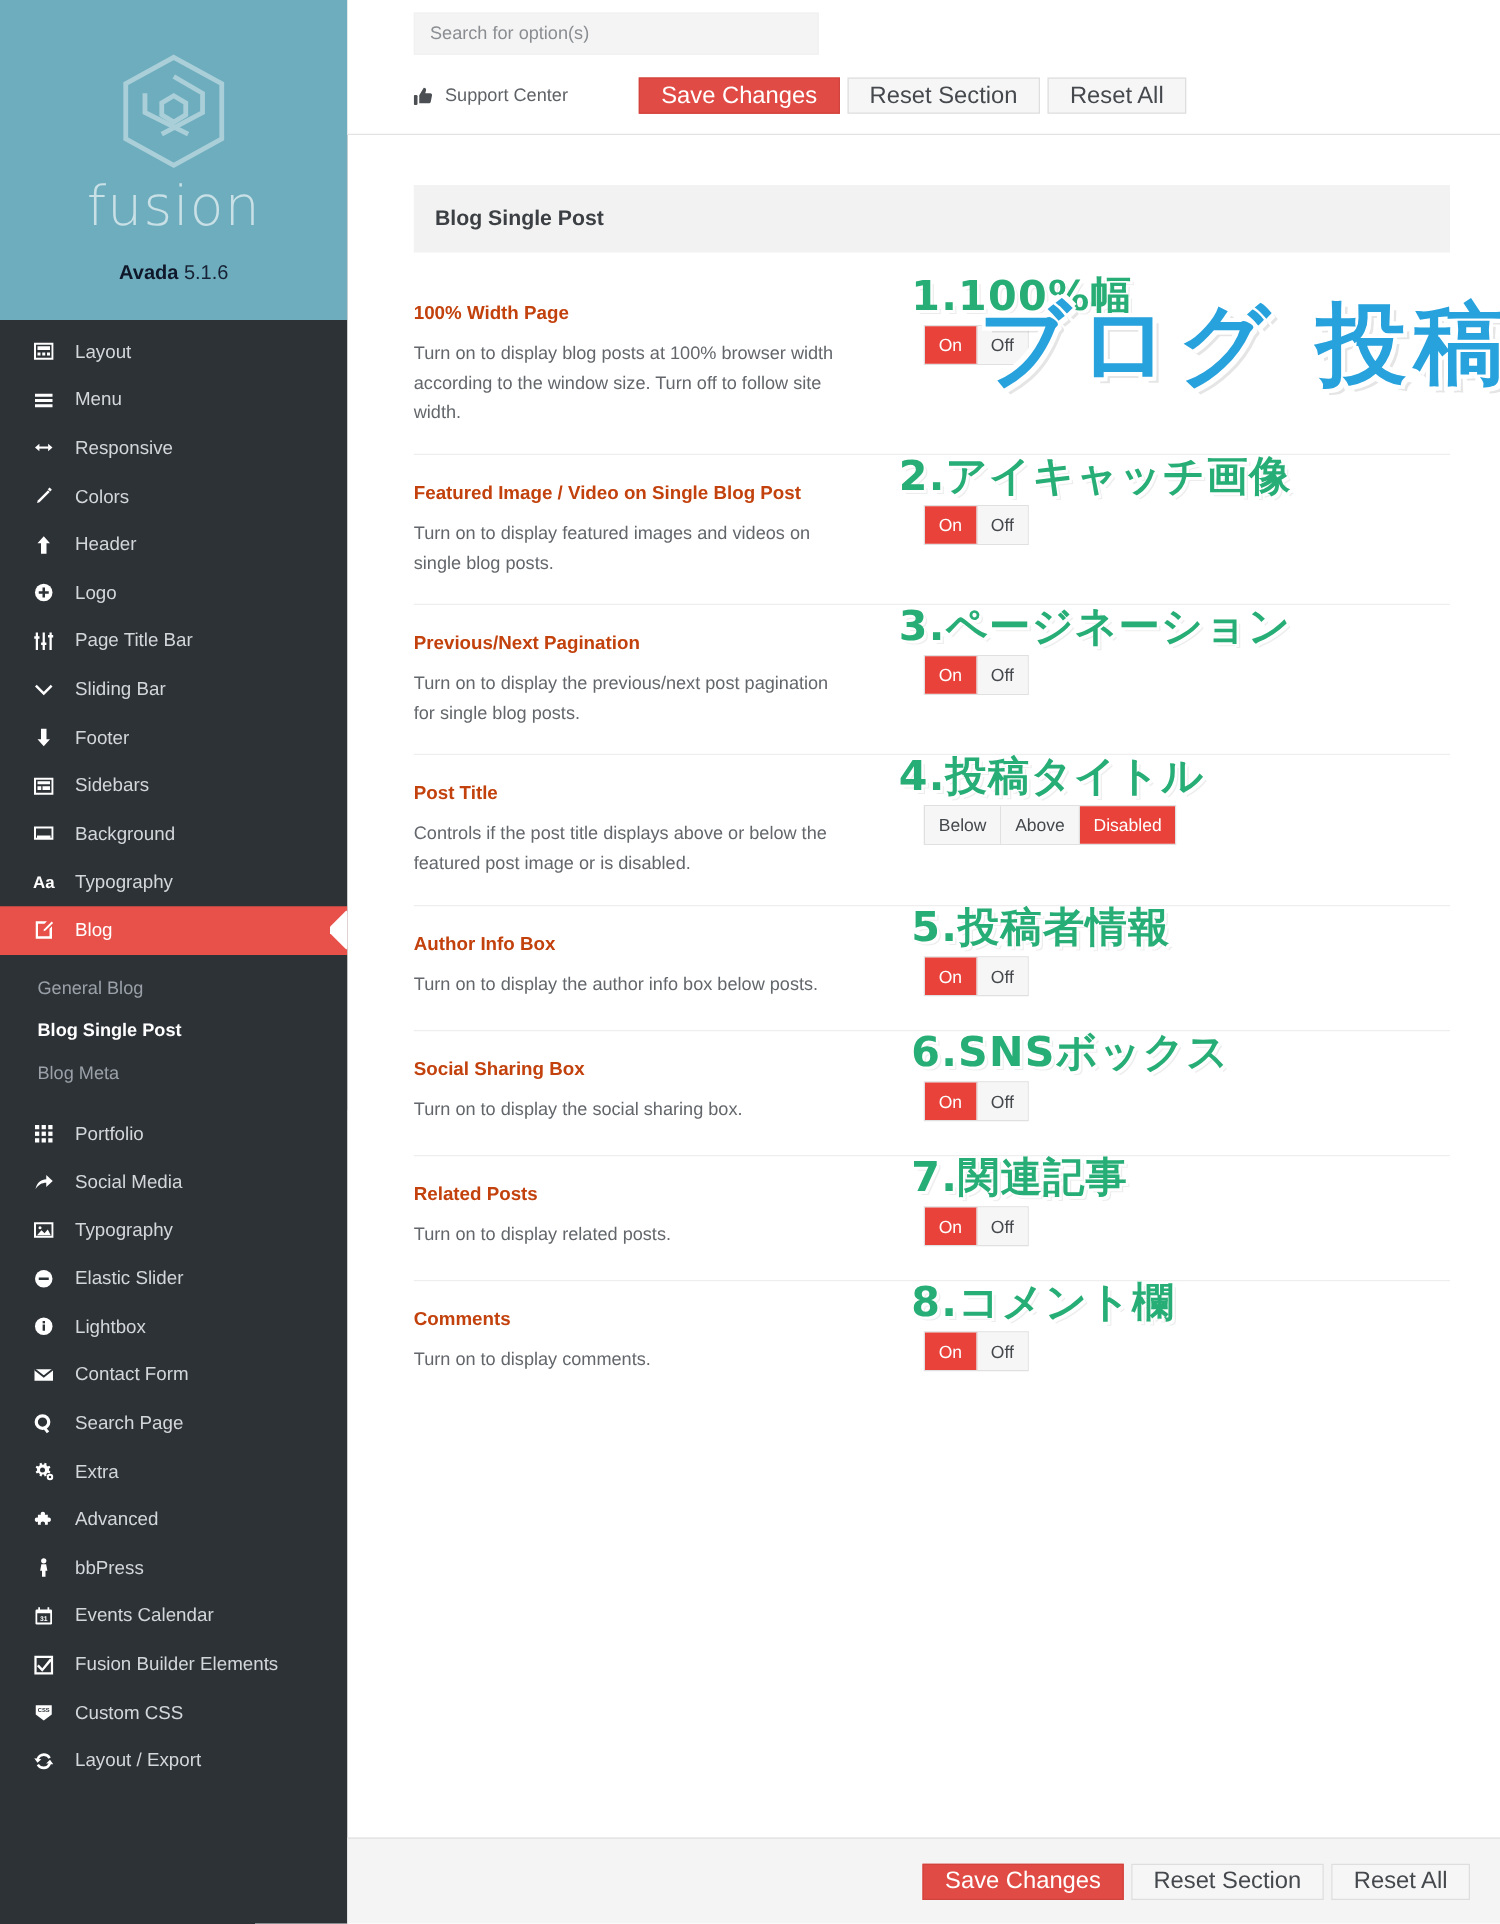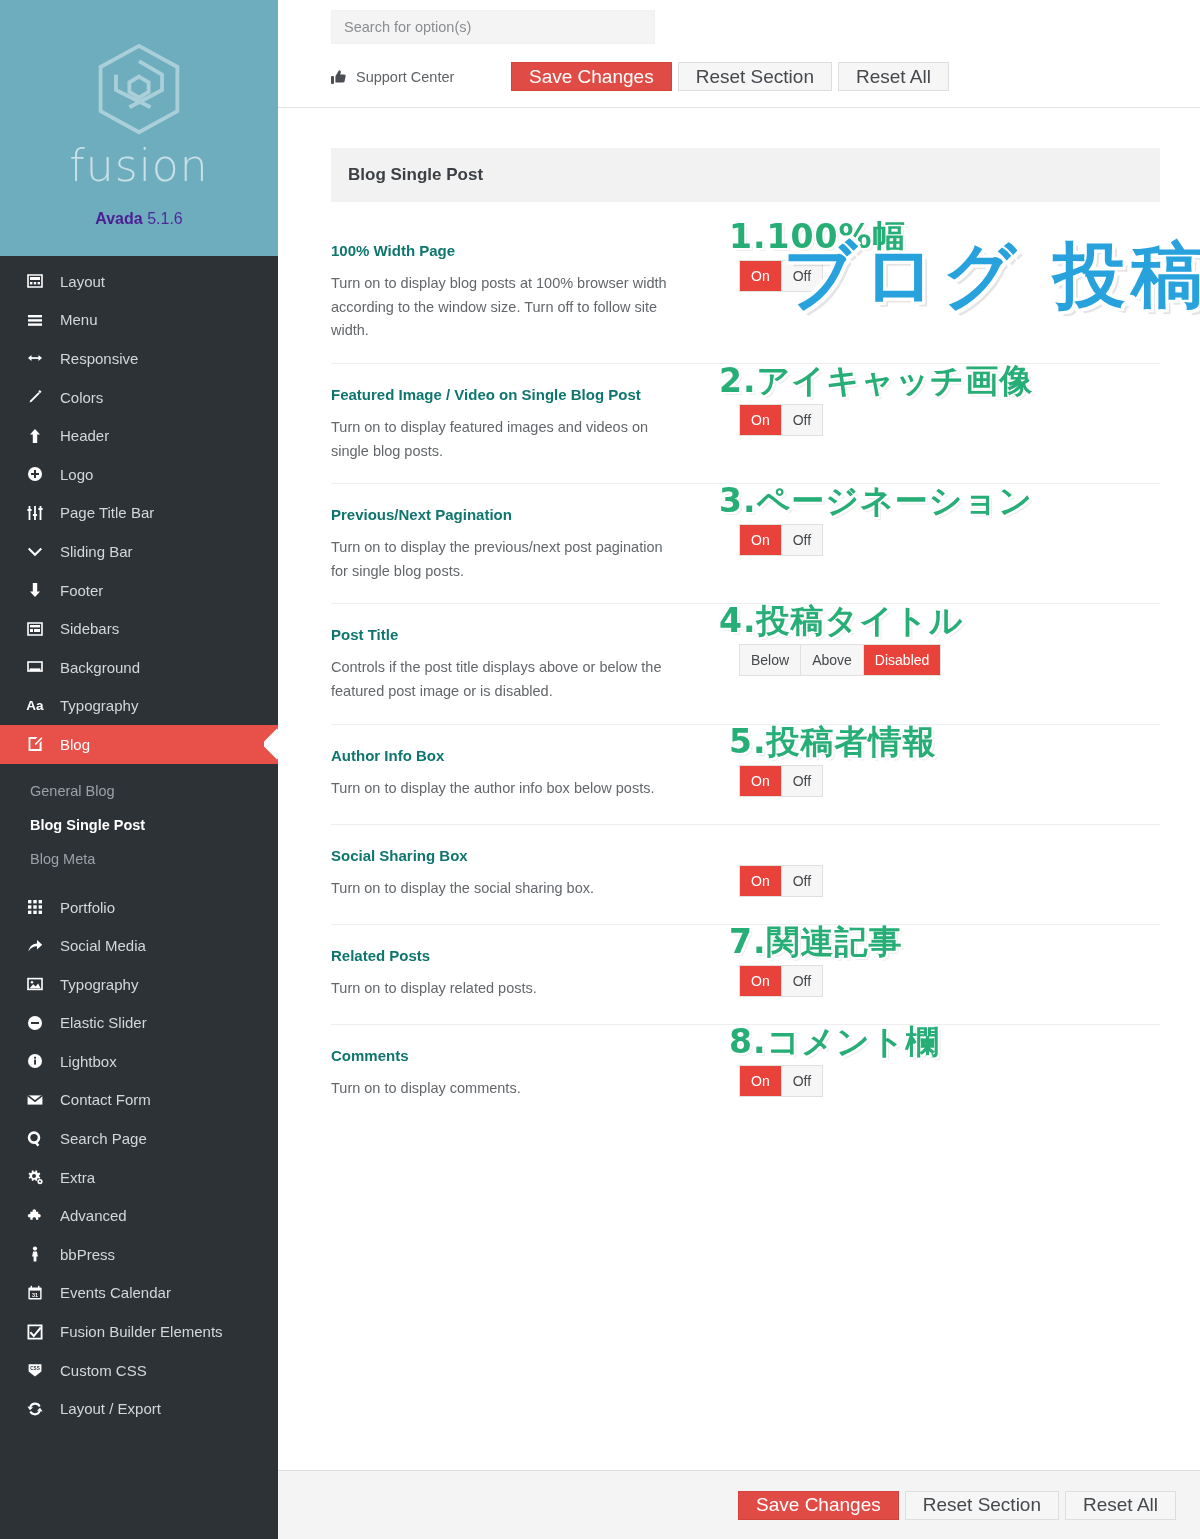--- a/index.html
+++ b/index.html
@@ -30,21 +30,21 @@
   .brand-word {
     margin-top: 4px;
     font-size: 44px; letter-spacing: 1px;
     color: rgba(255,255,255,.62);
     font-family: "DejaVu Sans", sans-serif;
     font-weight: 300;
     line-height: 1;
   }
   .brand-version {
     margin-top: 22px;
-    font-size: 16px; color: #4c1d95;
+    font-size: 16px; color: #0f172a;
   }
   .brand-version b { font-weight: 700; }
   .brand-version span { font-weight: 400; opacity: .92; }
 
   .nav { padding-top: 6px; }
   .nav-item {
     display: flex; align-items: center;
     height: 38.6px;
     padding-left: 22px;
     color: #d3d7da;
@@ -178,21 +178,21 @@
     display: flex;
     align-items: flex-start;
     border-bottom: 1px solid #eeeeee;
     min-height: 100px;
     padding: 22px 0 20px 0;
     position: relative;
   }
   .opt-row:last-child { border-bottom: none; }
   .opt-left { width: 400px; flex: 0 0 400px; }
   .opt-title {
-    font-size: 15px; font-weight: 700; color: #0f766e;
+    font-size: 15px; font-weight: 700; color: #c2410c;
     margin-bottom: 13px;
   }
   .opt-desc {
     font-size: 14.5px; color: #63676b; line-height: 1.63;
     max-width: 345px;
   }
   .opt-right { position: relative; padding-left: 8px; flex: 1 1 auto; }
 
   .bgroup { display: inline-flex; border: 1px solid #e0e0e0; }
   .bgroup .bg-btn {
@@ -606,21 +606,21 @@
             <div class="opt-right"><div class="anno" style="left:-2px; top:-22px;">5.投稿者情報</div><div class="bgroup" style="margin-top:18px;">
                 <span class="bg-btn sel">On</span>
                 <span class="bg-btn">Off</span>
               </div></div>
           </div>
           <div class="opt-row">
             <div class="opt-left">
               <div class="opt-title">Social Sharing Box</div>
               <div class="opt-desc">Turn on to display the social sharing box.</div>
             </div>
-            <div class="opt-right"><div class="bgroup" style="margin-top:18px;">
+            <div class="opt-right"><div class="anno" style="left:-2px; top:-22px;">6.SNSボックス</div><div class="bgroup" style="margin-top:18px;">
                 <span class="bg-btn sel">On</span>
                 <span class="bg-btn">Off</span>
               </div></div>
           </div>
           <div class="opt-row">
             <div class="opt-left">
               <div class="opt-title">Related Posts</div>
               <div class="opt-desc">Turn on to display related posts.</div>
             </div>
             <div class="opt-right"><div class="anno" style="left:-2px; top:-22px;">7.関連記事</div><div class="bgroup" style="margin-top:18px;">

